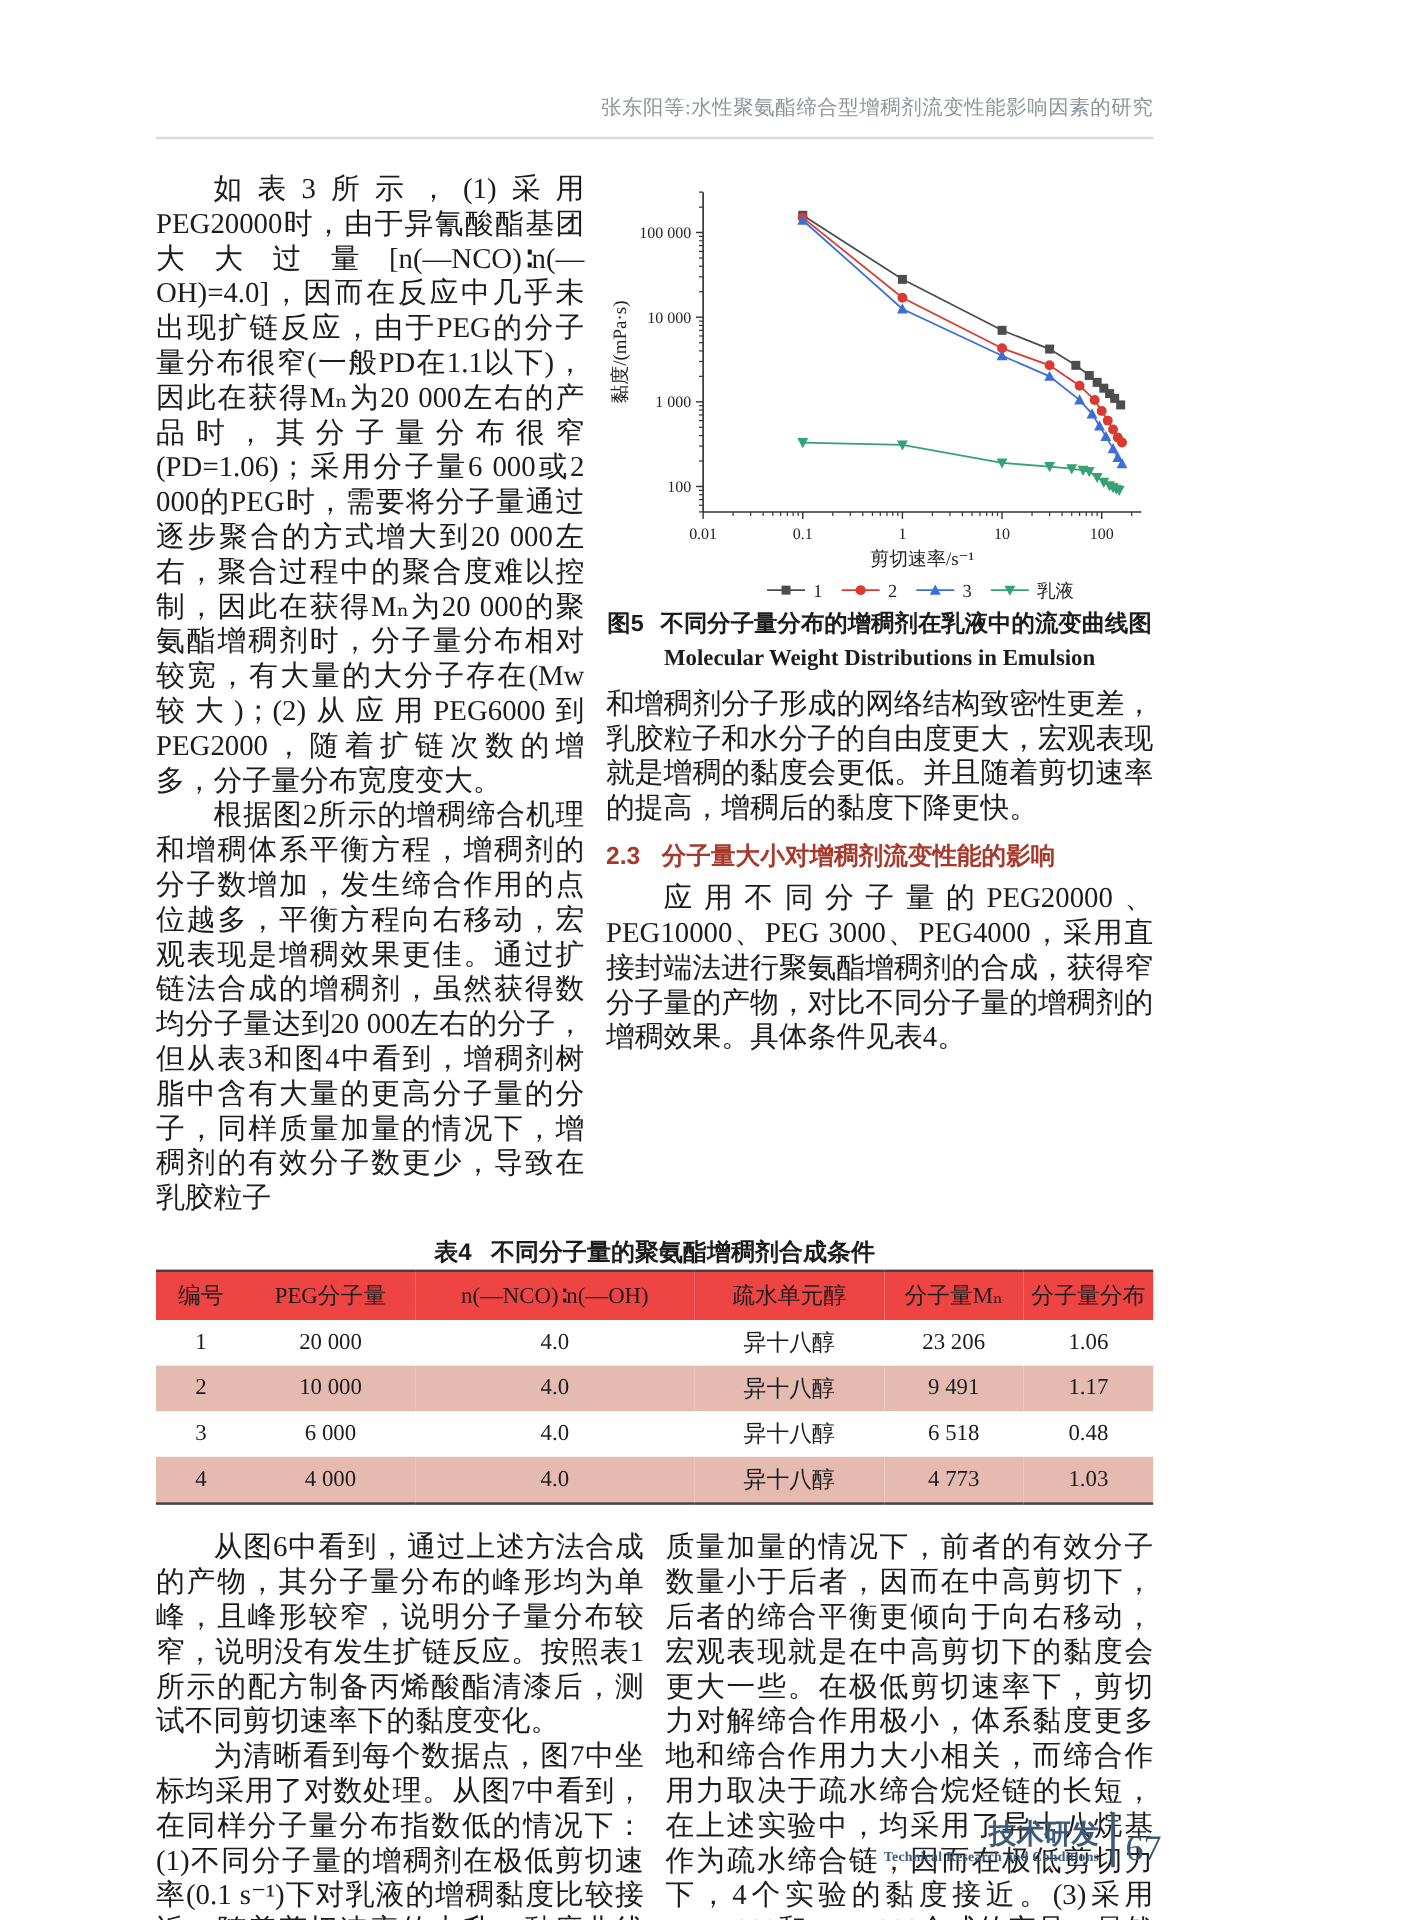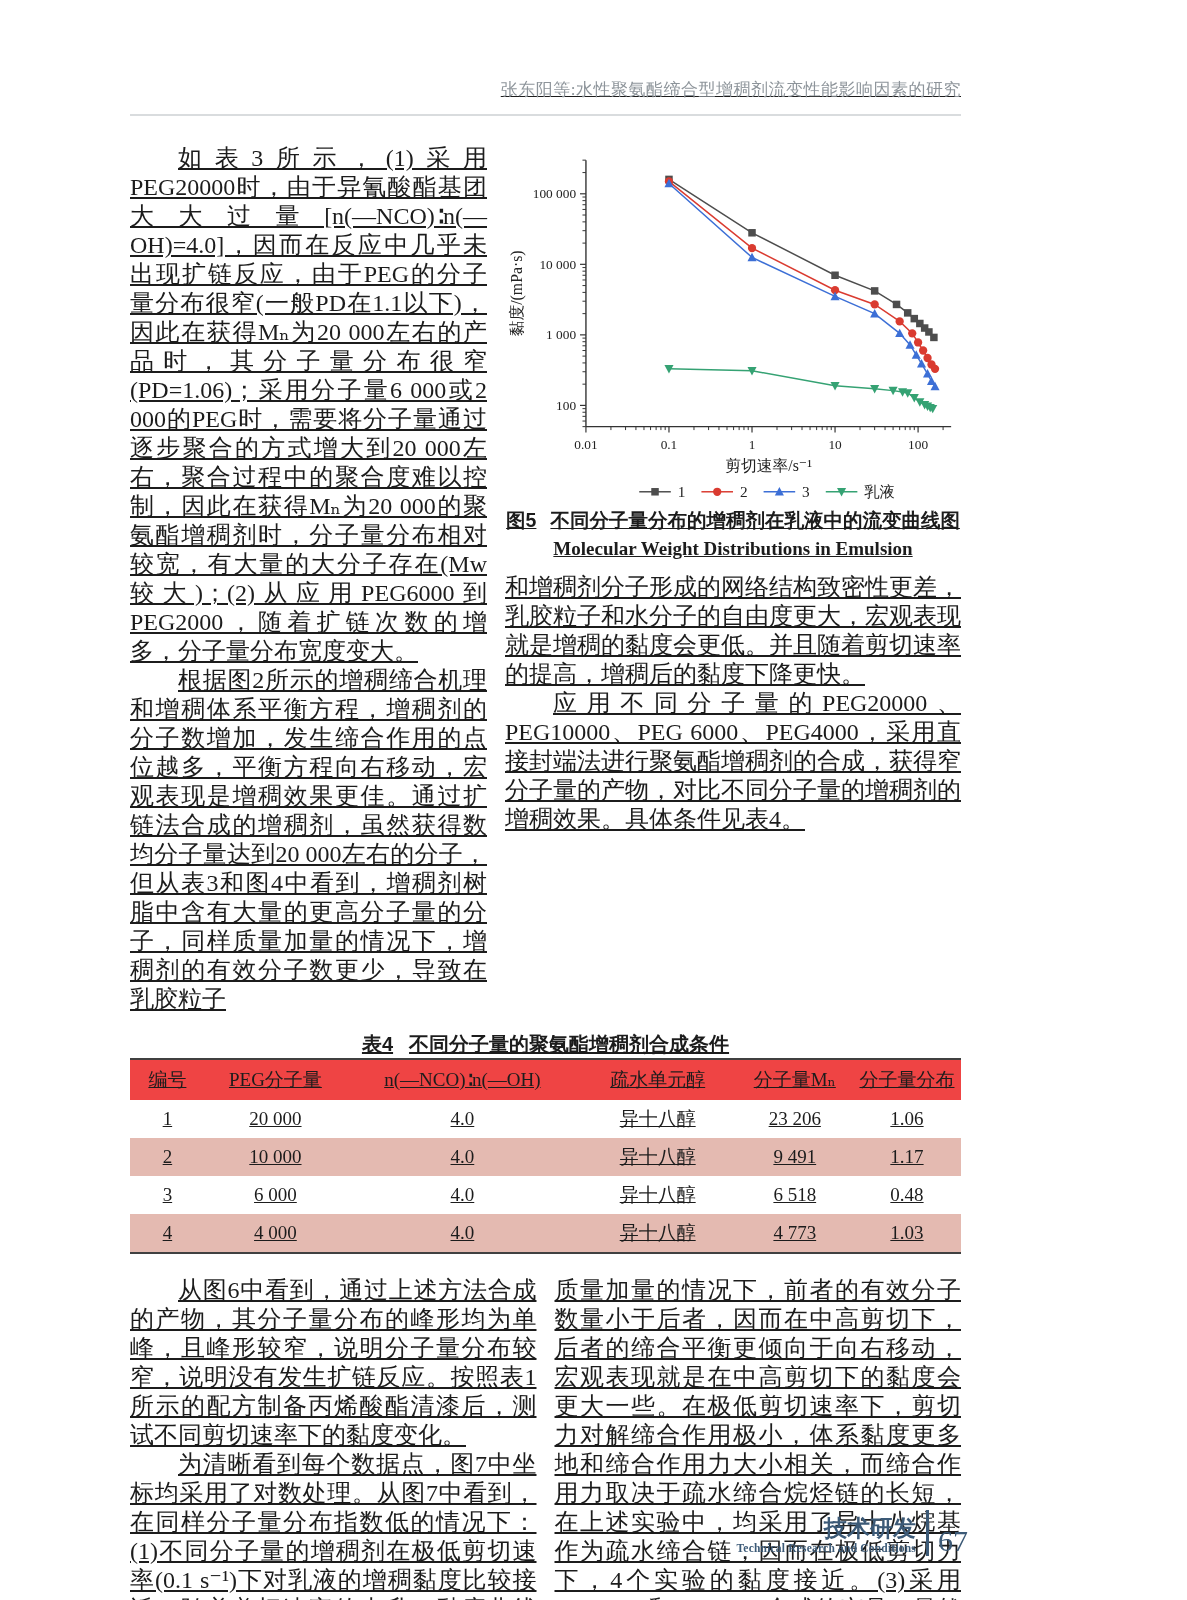--- a/index.html
+++ b/index.html
@@ -5,21 +5,20 @@
   html,body{margin:0;padding:0;background:#ffffff;}
   .page{
     position:relative;
     width:1088px;height:1600px;
     box-sizing:border-box;
     padding:78px 127px 28px 130px;
     background:#ffffff;
     font-family:"Liberation Serif","DejaVu Serif",serif;
     color:#1c1c1c;
     overflow:hidden;
-    text-decoration:underline;
   }
   
   .running-head{
     text-align:right;
     font-size:17px;
     color:#8d949a;
     letter-spacing:.5px;
     padding-bottom:13px;
     border-bottom:2px solid #d9dcde;
   }
@@ -253,21 +252,24 @@
             </svg>
           </div>
         <div class="fig-caption">
           <div class="fig-cap-zh">
             <span class="cap-label">图5</span><span>不同分子量分布的增稠剂在乳液中的流变曲线图</span>
           </div>
           <div class="fig-cap-en">Molecular Weight Distributions in Emulsion</div>
         </div>
       </div>
       <p class="body">和增稠剂分子形成的网络结构致密性更差，乳胶粒子和水分子的自由度更大，宏观表现就是增稠的黏度会更低。并且随着剪切速率的提高，增稠后的黏度下降更快。</p>
-      <p class="body indent">应用不同分子量的PEG20000、PEG10000、PEG 6000、PEG4000，采用直接封端法进行聚氨酯增稠剂的合成，获得窄分子量的产物，对比不同分子量的增稠剂的增稠效果。具体条件见表4。</p>
+      <h3 class="section">
+        <span class="sec-num">2.3</span><span>分子量大小对增稠剂流变性能的影响</span>
+      </h3>
+      <p class="body indent">应用不同分子量的PEG20000、PEG10000、PEG 3000、PEG4000，采用直接封端法进行聚氨酯增稠剂的合成，获得窄分子量的产物，对比不同分子量的增稠剂的增稠效果。具体条件见表4。</p>
     </div>
   </div>
 
   <div class="table-block">
     <div class="tbl-cap-zh">
       <span class="cap-label">表4</span><span>不同分子量的聚氨酯增稠剂合成条件</span>
     </div>
     <table class="data" id="table4">
       <colgroup>
         <col style="width:9%">

